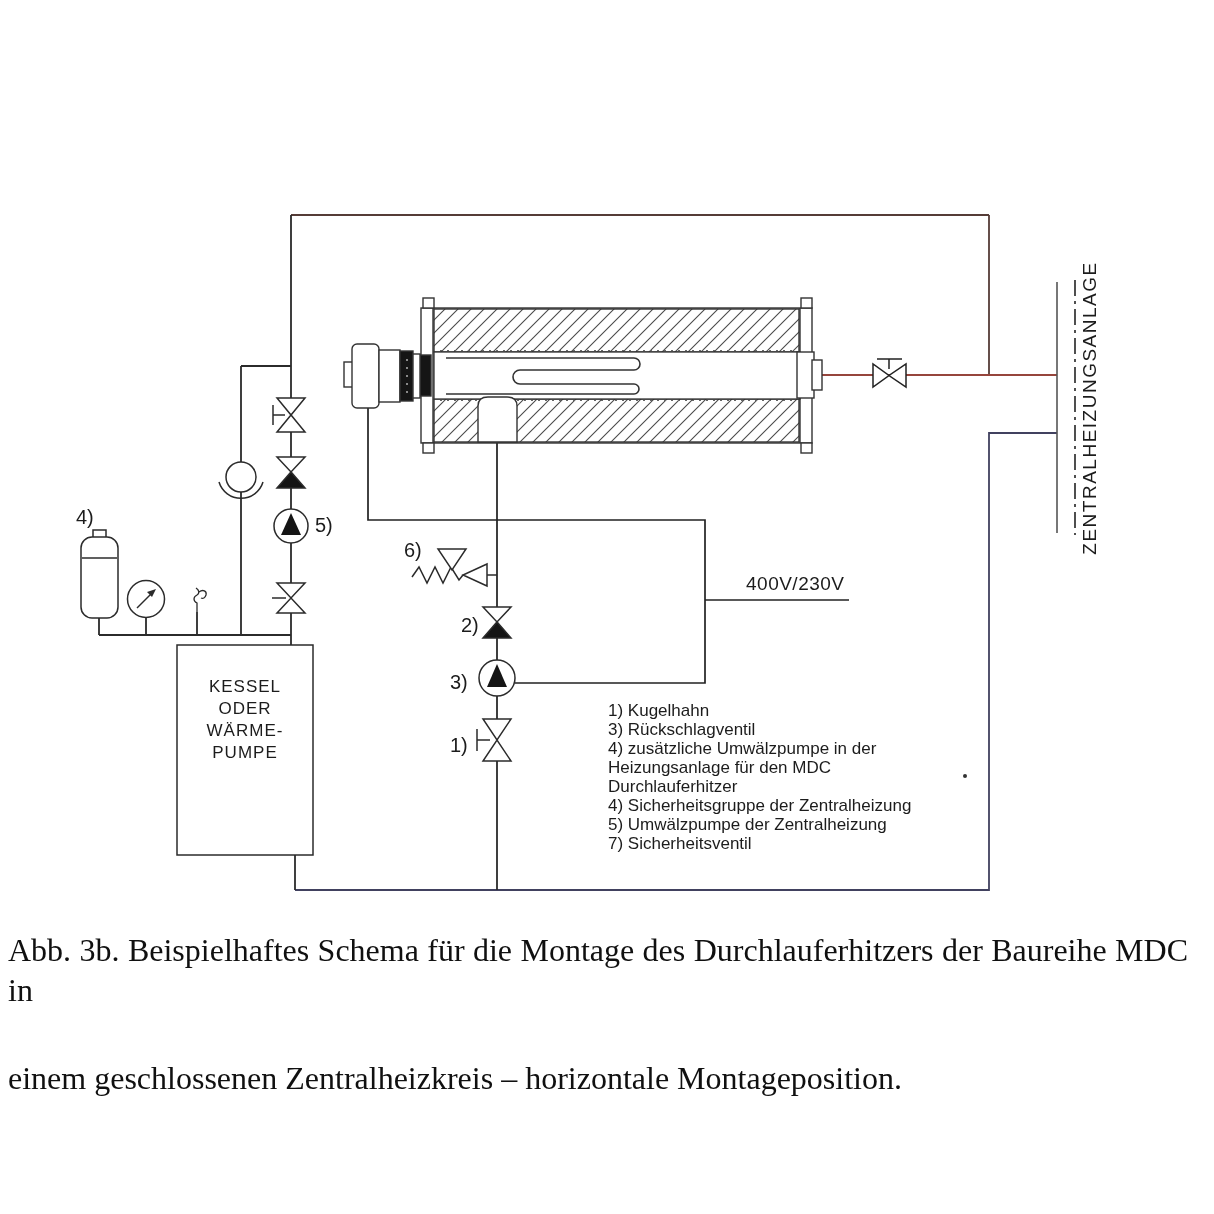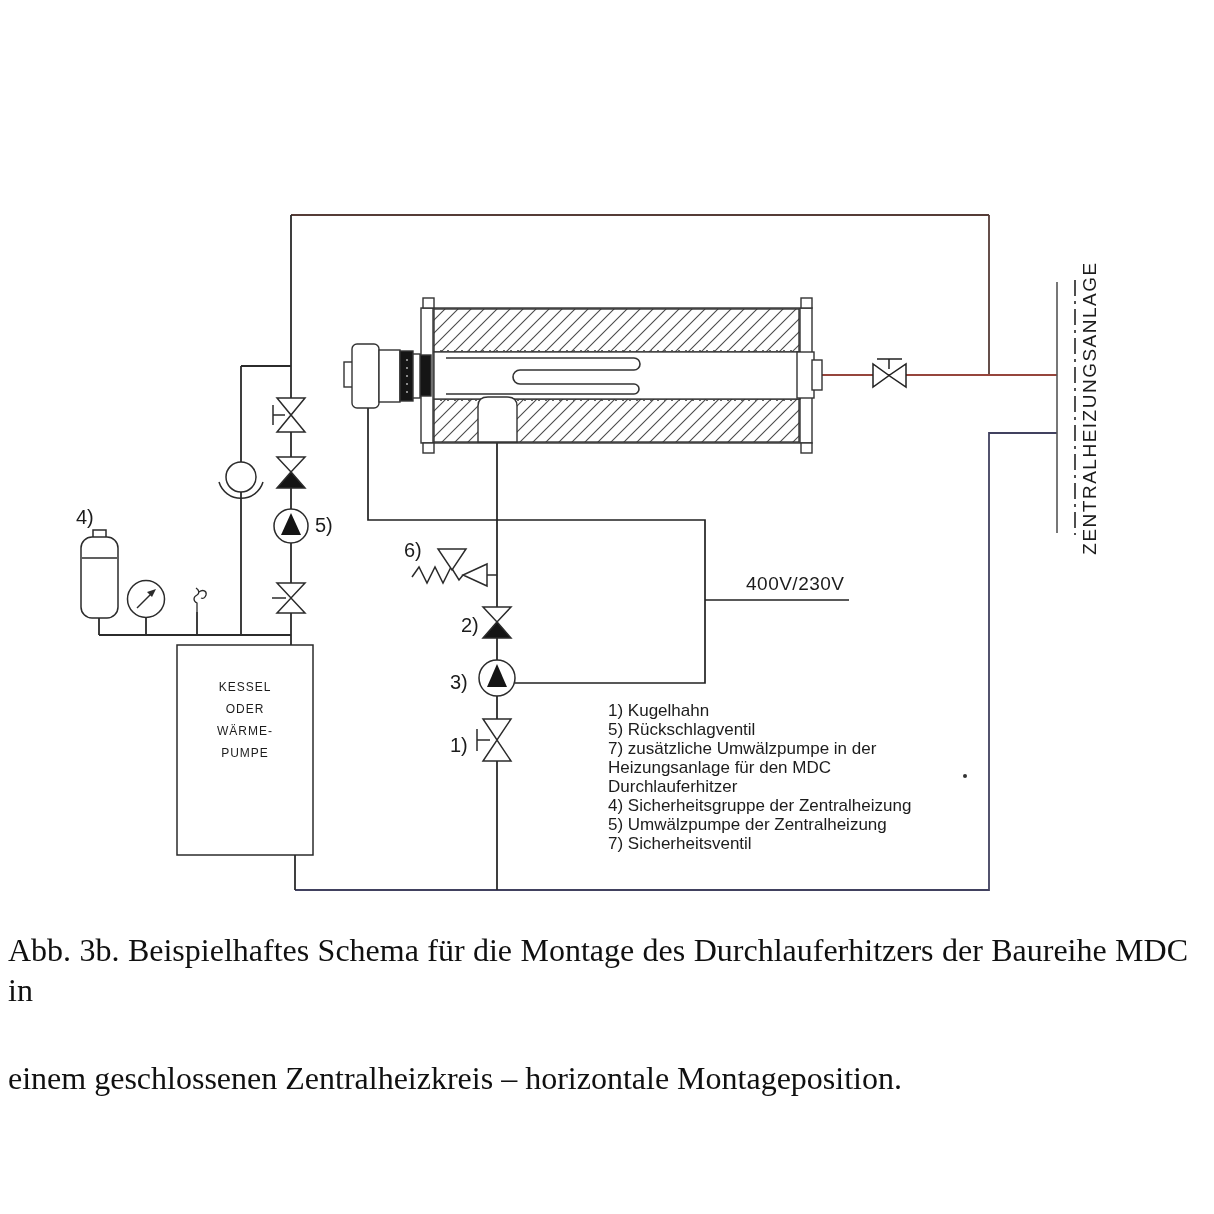--- a/index.html
+++ b/index.html
@@ -4,21 +4,21 @@
 <style>
   html,body{margin:0;padding:0;background:#ffffff;}
   #page{position:relative;width:1214px;height:1214px;background:#ffffff;overflow:hidden;
         font-family:"Liberation Sans",sans-serif;color:#1c1c1c;}
   svg{position:absolute;left:0;top:0;}
   svg text{font-family:"Liberation Sans",sans-serif;fill:#1c1c1c;}
   .num-label{font-size:20px;}
   .power-label{font-size:19px;letter-spacing:.5px;}
   .system-label{font-size:19px;letter-spacing:1.5px;}
   #boiler-label{position:absolute;left:177px;top:676px;width:136px;text-align:center;
-        font-size:12px;line-height:22px;letter-spacing:1px;white-space:pre-line;}
+        font-size:17px;line-height:22px;letter-spacing:1px;white-space:pre-line;}
   #legend{position:absolute;left:608px;top:701px;width:372px;font-size:17px;line-height:19px;}
   #legend .legend-item{white-space:pre-line;}
   #caption{position:absolute;left:8px;top:930px;width:1180px;
         font-family:"Liberation Serif","DejaVu Serif",serif;font-size:32px;
         line-height:40px;color:#101010;}
   #caption .cap-line1{text-align:justify;text-align-last:justify;}
   #caption .cap-line2{text-align:left;margin-top:48px;}
 </style>
 </head>
 <body>
@@ -167,22 +167,22 @@
   <circle cx="965" cy="776" r="2" fill="#333333"></circle>
 </svg>
 
 <div id="boiler-label">KESSEL
 ODER
 WÄRME-
 PUMPE</div>
 
 <div id="legend">
   <div class="legend-item">1) Kugelhahn</div>
-  <div class="legend-item">5) Rückschlagventil</div>
-  <div class="legend-item">7) zusätzliche Umwälzpumpe in der
+  <div class="legend-item">3) Rückschlagventil</div>
+  <div class="legend-item">4) zusätzliche Umwälzpumpe in der
 Heizungsanlage für den MDC
 Durchlauferhitzer</div>
   <div class="legend-item">4) Sicherheitsgruppe der Zentralheizung</div>
   <div class="legend-item">5) Umwälzpumpe der Zentralheizung</div>
   <div class="legend-item">7) Sicherheitsventil</div>
 </div>
 
 <div id="caption">
   <div class="cap-line1">Abb. 3b. Beispielhaftes Schema für die Montage des Durchlauferhitzers der Baureihe MDC in</div>
   <div class="cap-line2">einem geschlossenen Zentralheizkreis – horizontale Montageposition.</div>

